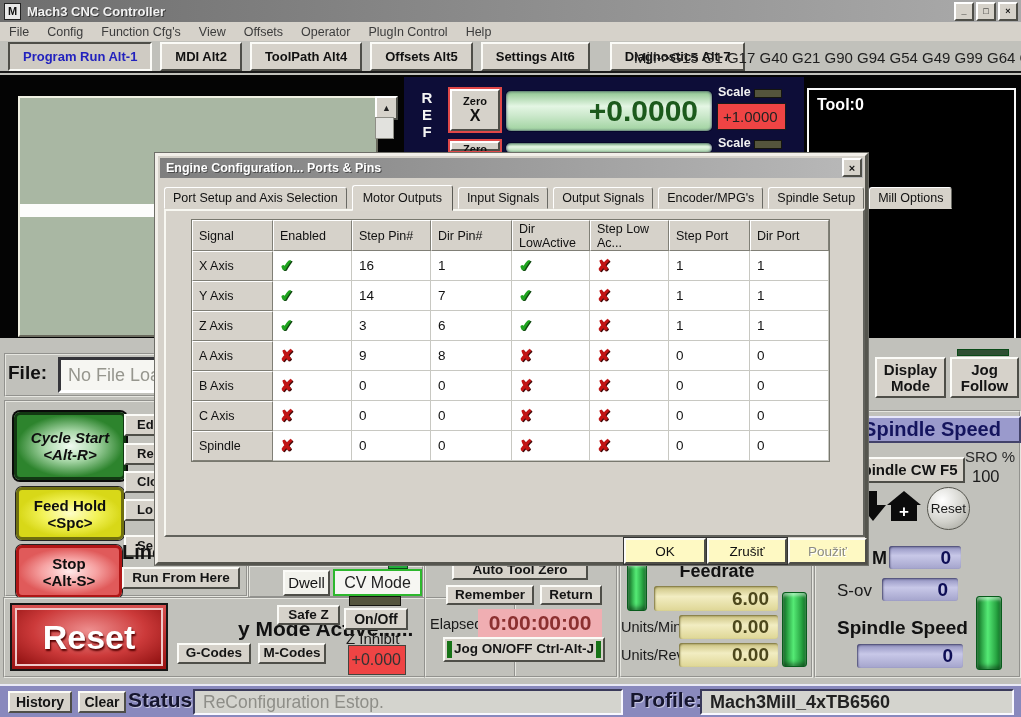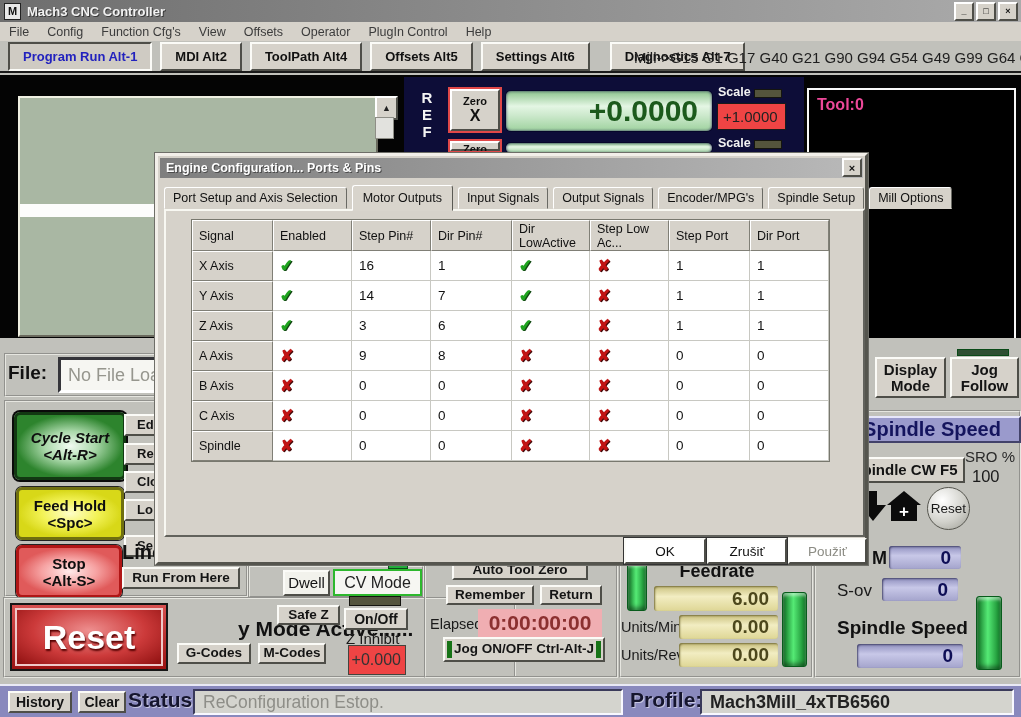--- a/index.html
+++ b/index.html
@@ -39,21 +39,21 @@
   .navy{position:absolute;left:404px;top:2px;width:400px;height:78px;background:#0D0D38;}
   .refcol{position:absolute;left:14px;top:12px;color:#F4F4F4;font-weight:bold;font-size:15px;line-height:17px;text-align:center;width:18px;}
   .zerobtn{position:absolute;box-sizing:border-box;border:2px solid #E04848;background:#D6D2CA;}
   .zeroinner{width:100%;height:100%;box-sizing:border-box;border:2px solid;border-color:#FFF #4E4E48 #4E4E48 #FFF;
              display:flex;flex-direction:column;align-items:center;justify-content:center;font-weight:bold;color:#111;}
   .dro-green{background:linear-gradient(180deg,#8CC48C 0%,#E4F6E4 38%,#CBE8CB 62%,#9ED29E 100%);
      border-radius:5px;color:#1C5A1C;font-weight:bold;font-size:30px;display:flex;align-items:center;
      justify-content:flex-end;padding-right:14px;box-shadow:inset 0 0 3px #2A2A55, 0 0 0 1px #06062A;}
   .scale-lbl{color:#F2F2F2;font-weight:bold;font-size:12.5px;}
   .scale-val{background:#ef4444;border:1px solid #1A1A1A;color:#222;font-size:15px;display:flex;align-items:center;padding-left:5px;}
-  .toolbox{position:absolute;background:#000;border:2px solid #F8F8F8;color:#ec4899;font-weight:bold;font-size:16px;}
+  .toolbox{position:absolute;background:#000;border:2px solid #F8F8F8;color:#ffffff;font-weight:bold;font-size:16px;}
   .sb-btn{position:absolute;background:#D6D2CA;border:2px solid;border-color:#FFF #4E4E48 #4E4E48 #FFF;
           display:flex;align-items:center;justify-content:center;font-size:9px;color:#222;}
   
   .lower{left:0;top:338px;width:1021px;height:346px;background:#C1C1BB;}
   .filelbl{font-weight:bold;font-size:19px;color:#111;}
   .filefield{background:#F6F6F2;border:3px solid;border-color:#35353A #FFF #FFF #35353A;color:#96968E;
              font-size:18px;display:flex;align-items:center;padding-left:7px;}
   .bigbtn{position:absolute;box-sizing:border-box;display:flex;flex-direction:column;align-items:center;
           justify-content:center;font-weight:bold;color:#0E0E0E;border-radius:6px;}
   .cycle{border:3px solid #123812;background:radial-gradient(closest-side,#F1FBF1 0%,#A9D8A9 48%,#2D842D 100%);box-shadow:0 0 0 2px #0A0A0A;font-style:italic;}
@@ -112,21 +112,21 @@
      border:2px solid;border-color:#F8F8F2 #62625C #62625C #F8F8F2;}
   .motor-grid{position:absolute;left:33px;top:63px;display:grid;
      grid-template-columns:81px 79px 79px 81px 78px 79px 81px 79px;
      grid-template-rows:31px repeat(7,30px);border:1px solid #78786E;background:#FFF;}
   .th{background:#D6D2CA;border:1px solid;border-color:#FFF #807F76 #807F76 #FFF;font-size:12.5px;color:#111;
       display:flex;align-items:center;padding-left:6px;box-sizing:border-box;}
   .td{background:#FFF;border-right:1px solid #C8C8C2;border-bottom:1px solid #C8C8C2;font-size:13.5px;color:#111;
       display:flex;align-items:center;padding-left:7px;box-sizing:border-box;}
   .chk{color:#1FA31F;font-size:16px;font-weight:bold;text-shadow:1px 1px 0 #114611;transform:rotate(-6deg);}
   .crs{color:#C21414;font-size:16px;font-weight:bold;text-shadow:1px 1px 0 #420808;}
-  .dlg-btn{position:absolute;top:382px;height:22px;background:#ffffff;border:2px solid;
+  .dlg-btn{position:absolute;top:382px;height:22px;background:#fef9c3;border:2px solid;
      border-color:#FBFBF7 #4E4E48 #4E4E48 #FBFBF7;font-size:13.5px;color:#111;
      display:flex;align-items:center;justify-content:center;box-shadow:0 0 0 1px #333;}
   .dlg-btn.disabled{color:#8C8C84;text-shadow:1px 1px 0 #FFF;box-shadow:none;}
 </style>
 </head>
 <body>
 
 <div id="app">
 
   <div class="abs titlebar">

